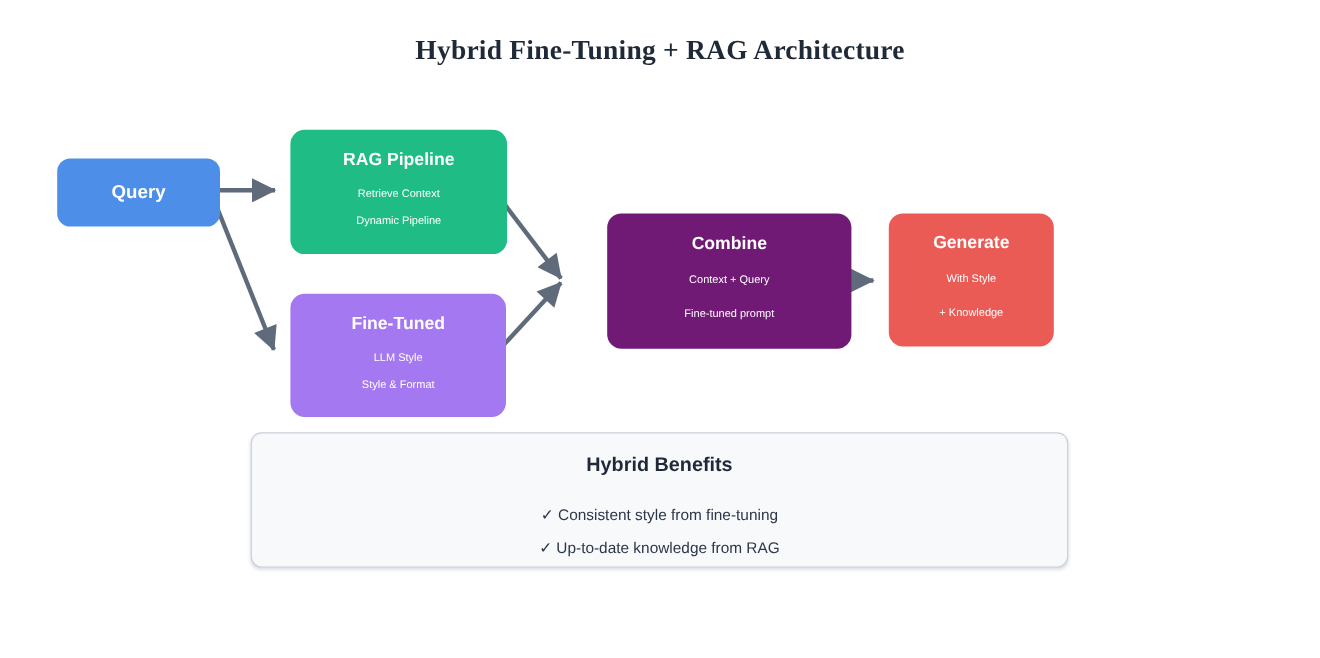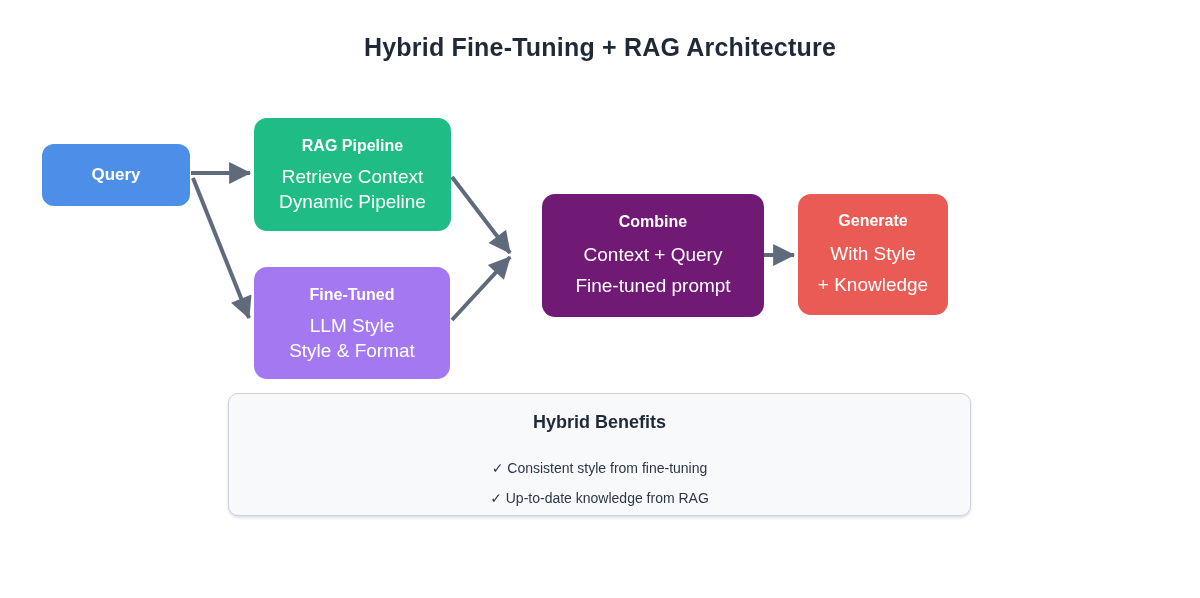--- a/index.html
+++ b/index.html
@@ -18,47 +18,49 @@
   .main-title {
     position: absolute;
     top: 33px;
     left: 0;
     width: 1200px;
     text-align: center;
     font-size: 25px;
     font-weight: bold;
     color: #1f2937;
     letter-spacing: 0.2px;
+    font-family: Liberation Serif, serif;
   }
   .arrow-layer {
     position: absolute;
     top: 0;
     left: 0;
     width: 1200px;
     height: 598px;
     pointer-events: none;
   }
   .node {
     position: absolute;
     border-radius: 13px;
     color: #ffffff;
     display: flex;
     flex-direction: column;
     align-items: center;
     justify-content: center;
     text-align: right;
     box-sizing: border-box;
+    margin-left: 10px;
   }
   .node-title {
     font-size: 16px;
     font-weight: bold;
     line-height: 22px;
   }
   .node-line {
-    font-size: 19px;
+    font-size: 10px;
     line-height: 25px;
     font-weight: normal;
   }
   .node-query {
     left: 42px; top: 144px; width: 148px; height: 62px;
     background: #4d8fe8;
     border-radius: 12px;
   }
   .node-query .node-title { font-size: 17px; }
   .node-rag {

